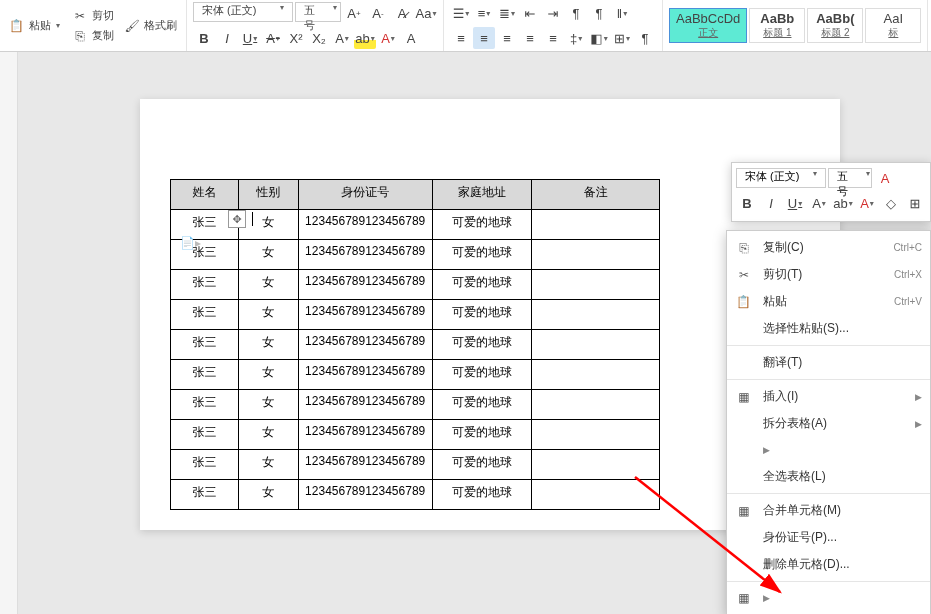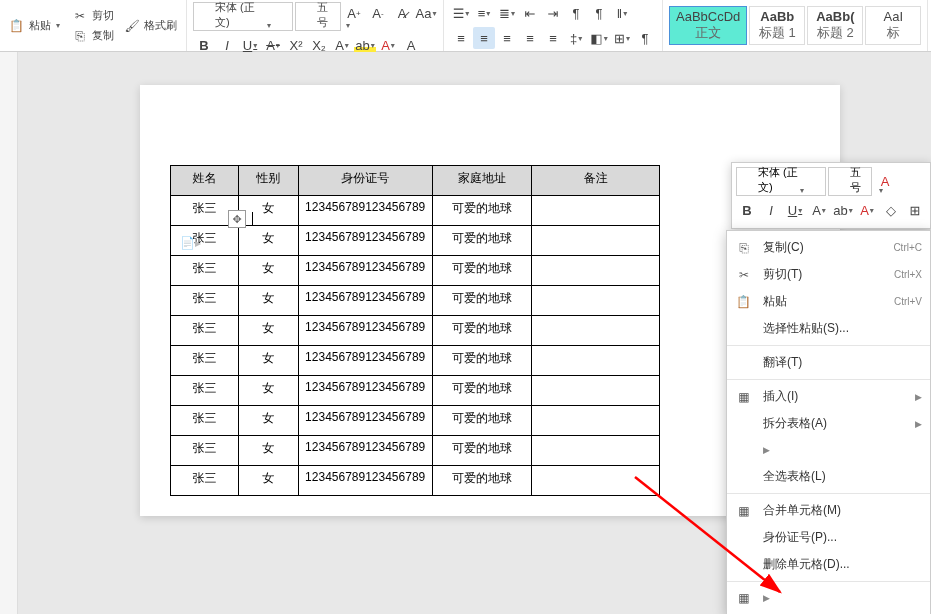--- a/index.html
+++ b/index.html
@@ -7,37 +7,37 @@
 
 
 .ribbon { background: #fff; border-bottom: 1px solid #d0d0d0; height: 52px; display: flex; font-size: 11px; color: #444; }
 .ribbon-group { display: flex; align-items: center; padding: 2px 6px; border-right: 1px solid #e5e5e5; }
 .ribbon-col { display: flex; flex-direction: column; gap: 2px; align-items: center; }
 .ribbon-btn { display: flex; align-items: center; gap: 4px; padding: 1px 3px; cursor: pointer; white-space: nowrap; }
 .icon-sm { width: 16px; height: 16px; display: inline-flex; align-items: center; justify-content: center; font-size: 12px; }
 .dd { font-size: 8px; color: #666; margin-left: 1px; }
 
 .font-select { display: flex; gap: 2px; }
-.font-box { border: 1px solid #ccc; background: #fff; height: 29px; padding: 0 21px; font-size: 11px; display: flex; align-items: flex-end; justify-content: space-between; }
+.font-box { border: 1px solid #ccc; background: #fff; height: 20px; padding: 0 8px; font-size: 11px; display: flex; align-items: flex-start; justify-content: space-between; }
 .font-name { width: 100px; }
 .font-size { width: 46px; gap: 17px; }
 
 .fmt-row { display: flex; gap: 1px; }
 .fmt-btn { width: 22px; height: 22px; display: flex; align-items: center; justify-content: center; font-size: 13px; cursor: pointer; border-radius: 2px; color: #444; }
 
 .style-gallery { display: flex; gap: 2px; align-items: center; }
 .style-item { border: 1px solid #ddd; padding: 2px 6px; text-align: center; min-width: 56px; cursor: pointer; }
 .style-item.active { border-color: #4a90d9; background: #5eead4; }
 .style-prev { font-size: 13px; }
-.style-lbl { font-size: 13px; color: #666; }
+.style-lbl { font-size: 10px; color: #666; text-decoration: underline; }
 
 
 .doc-area { position: absolute; top: 52px; left: 0; right: 0; bottom: 0; background: #e8e8e8; overflow: hidden; }
 .ruler-v { position: absolute; left: 0; top: 0; bottom: 0; width: 18px; background: #f5f5f5; border-right: 1px solid #ddd; }
-.page { position: absolute; left: 140px; top: 33px; width: 700px; background: #fff; box-shadow: 0 2px 8px rgba(0,0,0,0.15); padding: 80px 20px 20px 20px; }
+.page { position: absolute; left: 140px; top: 47px; width: 700px; background: #fff; box-shadow: 0 2px 8px rgba(0,0,0,0.15); padding: 80px 20px 20px 20px; }
 .move-handle { position: absolute; left: 228px; top: 158px; width: 18px; height: 18px; border: 1px solid #999; background: #fff; display: flex; align-items: center; justify-content: center; font-size: 11px; color: #666; cursor: move; }
 .pg-icon { position: absolute; left: 180px; top: 184px; font-size: 12px; color: #bbb; }
 .cursor { position: absolute; left: 252px; top: 160px; width: 1px; height: 14px; background: #000; }
 
 table.doc-table { border-collapse: collapse; width: 490px; margin-left: 10px; }
 table.doc-table th, table.doc-table td { border: 1.5px solid #000; padding: 4px 6px; font-size: 12px; text-align: center; vertical-align: top; height: 30px; }
 table.doc-table th { background: #d9d9d9; text-align: center; font-weight: normal; }
 .col-name { width: 68px; }
 .col-sex { width: 60px; }
 .col-id { width: 134px; }

